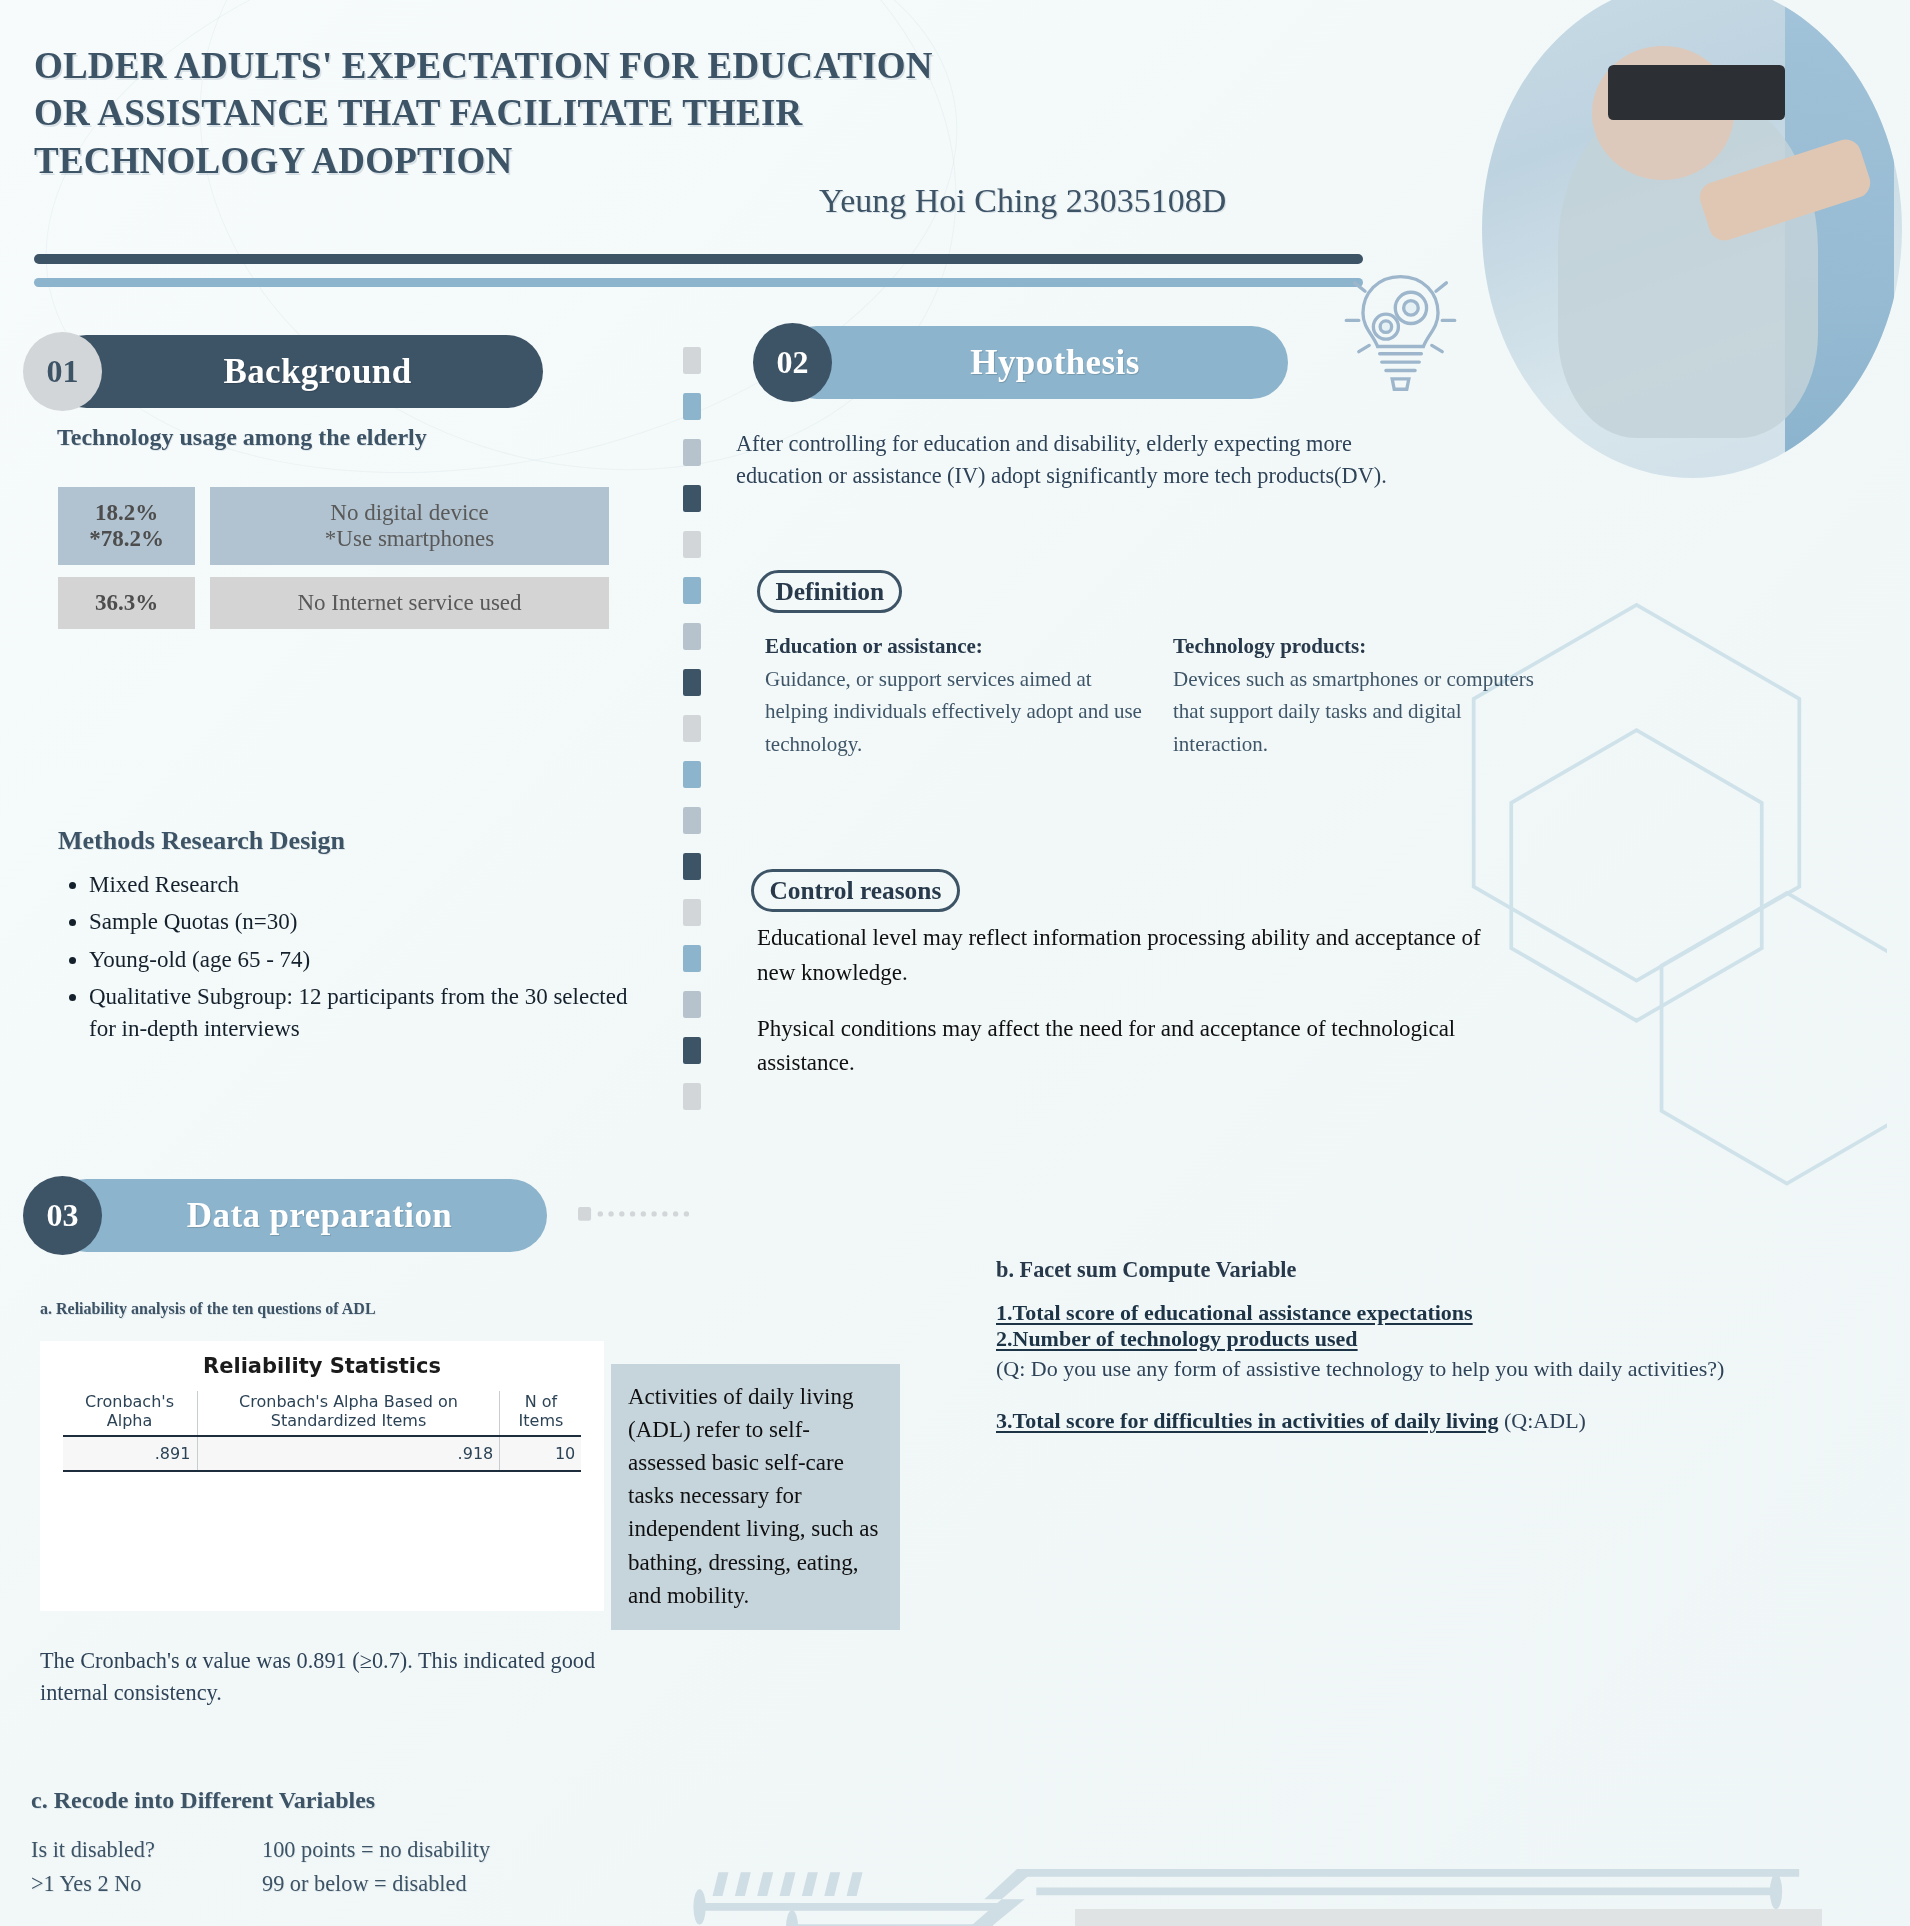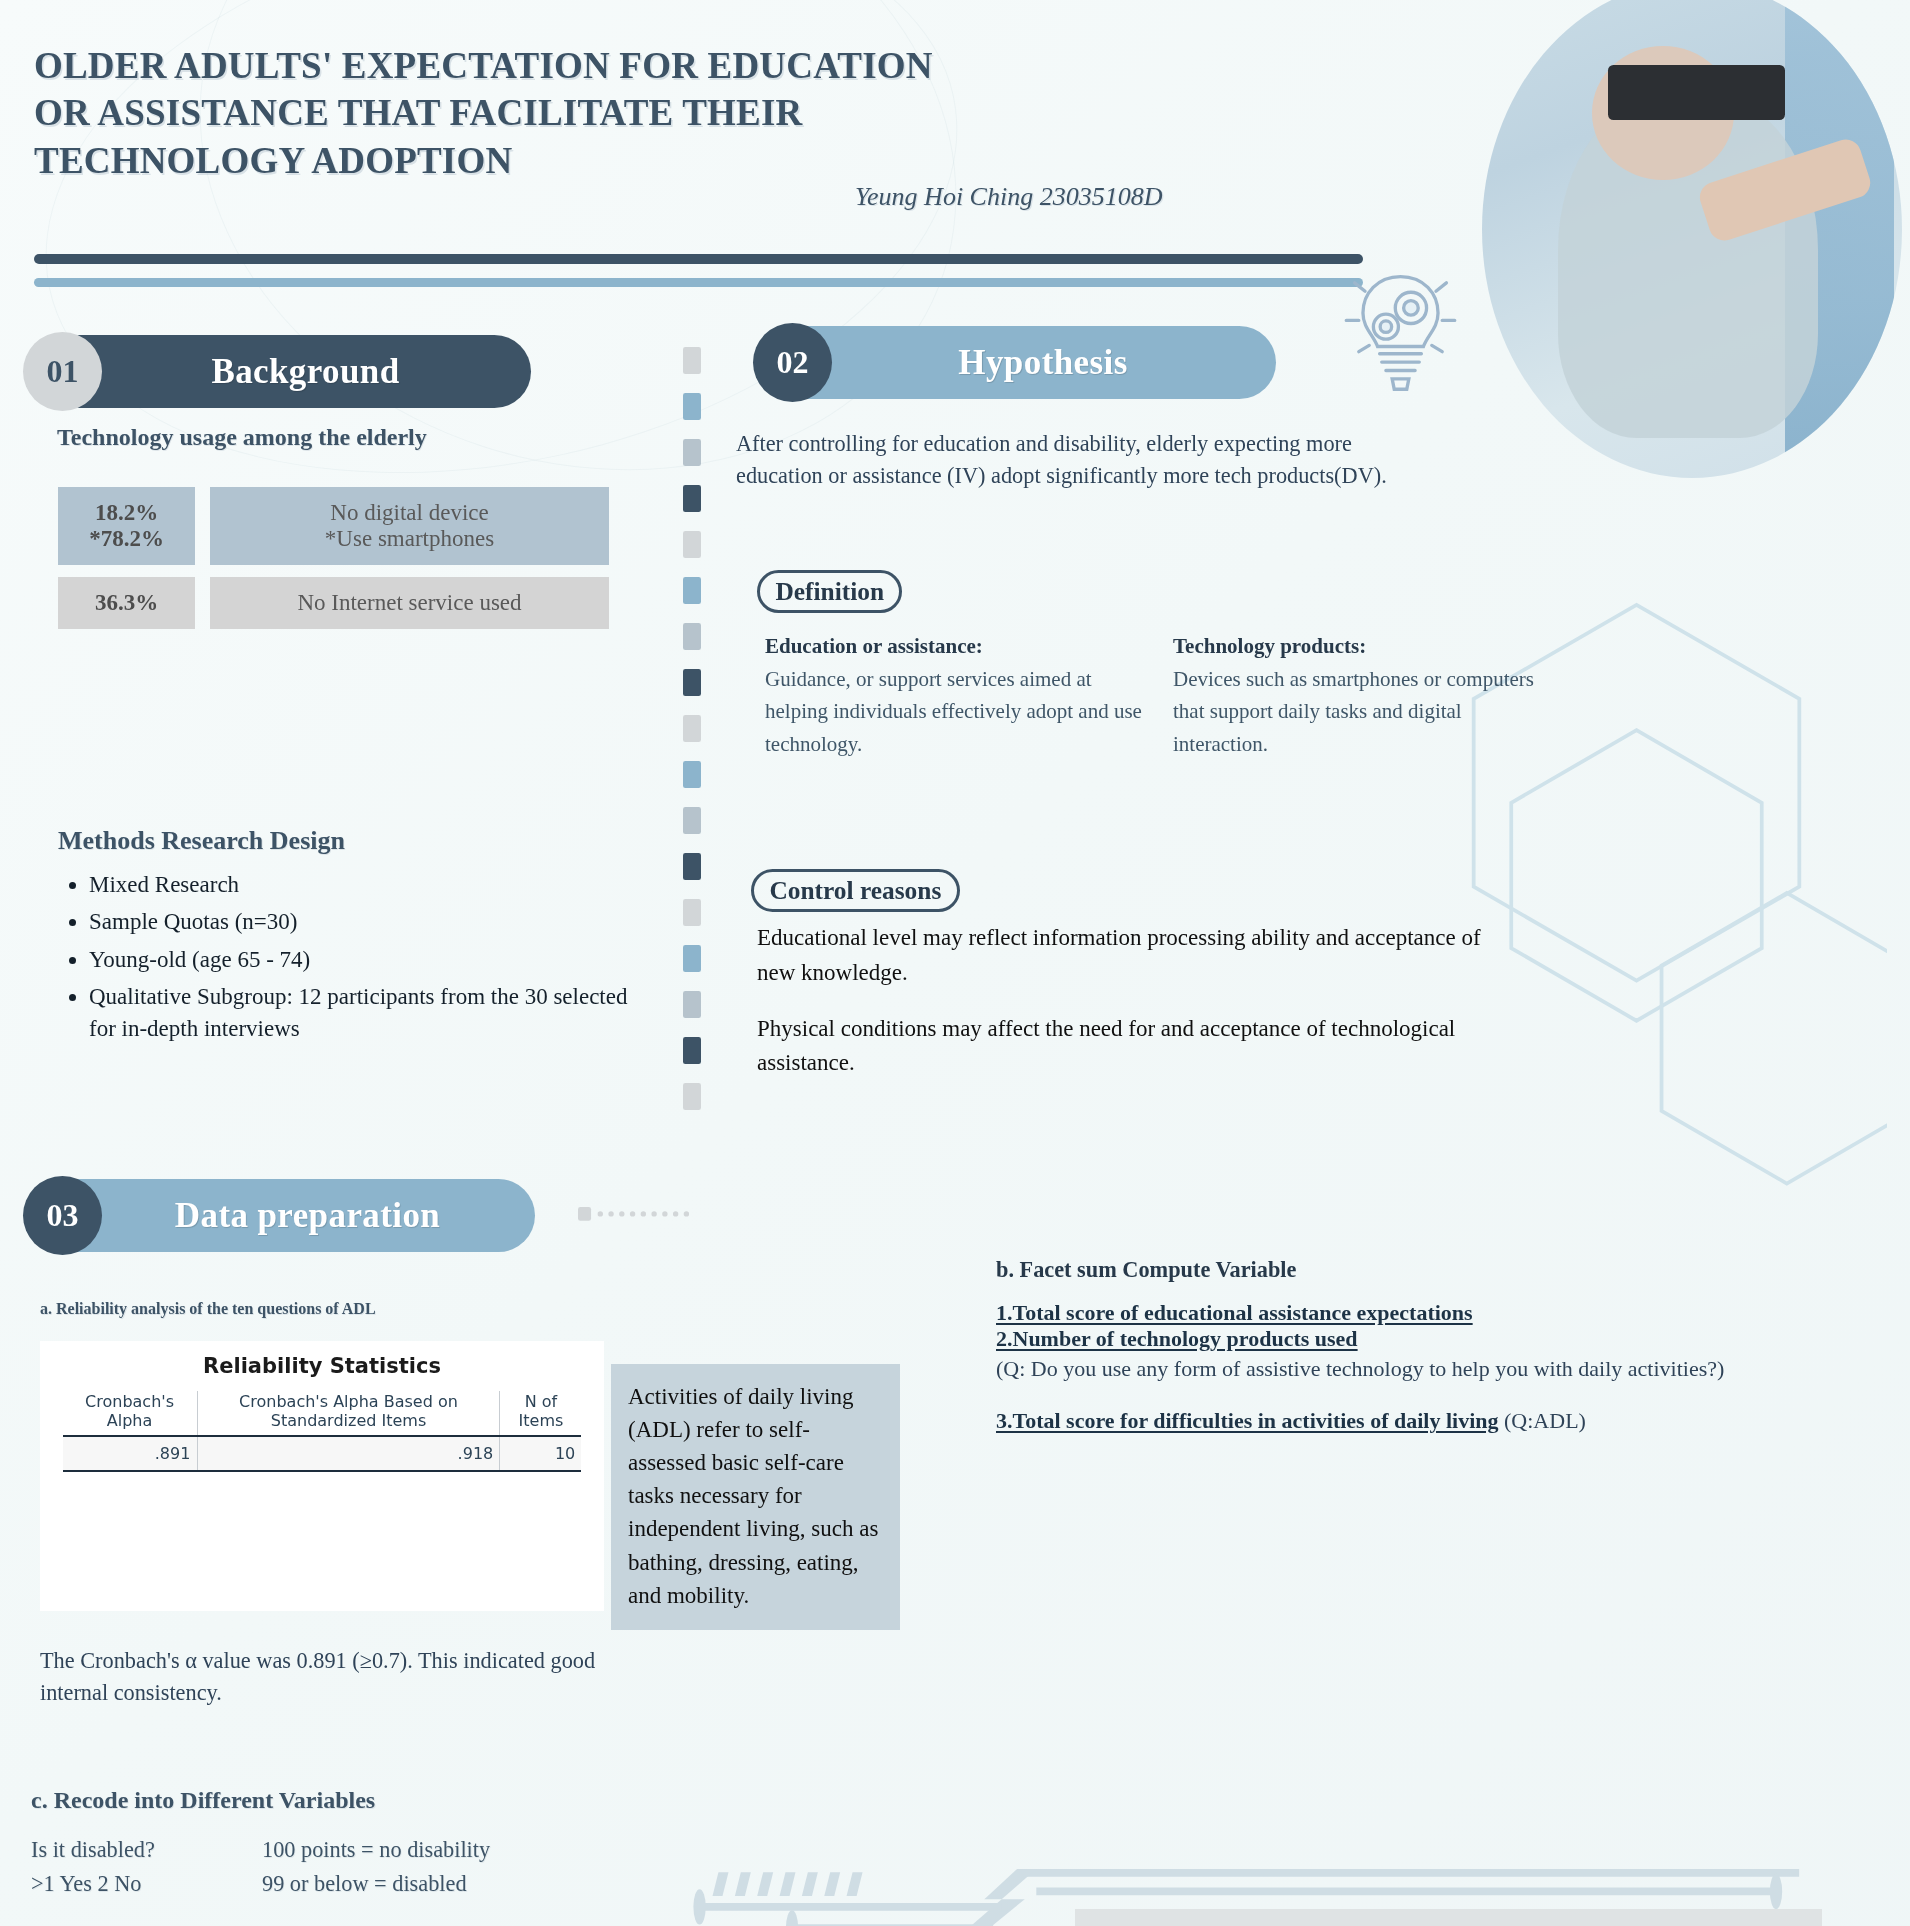--- a/index.html
+++ b/index.html
@@ -40,24 +40,23 @@
   .title-line {
     font-family: "Liberation Serif", serif;
     font-weight: bold;
     font-size: 37px;
     line-height: 1.28;
     color: #3d5366;
     letter-spacing: 0.2px;
     text-shadow: 1.5px 1.5px 0 rgba(150,170,185,0.30);
   }
   .author {
-    position: absolute; left: 855px; top: 182px;
-    font-size: 26px; color: #3d5366;
+    position: absolute; left: 819px; top: 182px;
+    font-size: 34px; color: #3d5366;
     text-shadow: 1.2px 1.2px 0 rgba(150,170,185,0.28);
-    font-style: italic;
   }
   .rule-dark {
     position: absolute; left: 34px; top: 254px;
     width: 1329px; height: 10px;
     background: #3d5366; border-radius: 5.4px;
   }
   .rule-light {
     position: absolute; left: 34px; top: 278px;
     width: 1329px; height: 8.5px;
     background: #8cb4cc; border-radius: 4.6px;
@@ -93,21 +92,21 @@
     background:linear-gradient(180deg,#9cc0d8,#79a7c6);
     opacity:.8;
   }
 
   
   .bulb-icon { position: absolute; left: 1337px; top: 262px; width: 127px; height: 146px; }
 
   
   .banner { position: absolute; height: 73px; }
   .banner .pill {
-    position: absolute; left: 15px; top: 0;
+    position: absolute; left: 27px; top: 0;
     height: 73px; border-radius: 37px;
     display: flex; align-items: center; justify-content: center;
     padding: 0 27px 0 69px;
   }
   .banner .pill-txt {
     color: #ffffff; font-weight: bold; font-size: 35px;
     letter-spacing: 0.4px; white-space: nowrap;
     text-shadow: 0.8px 0.8px 0.8px rgba(0,0,0,.15);
   }
   .banner .num-circle {

